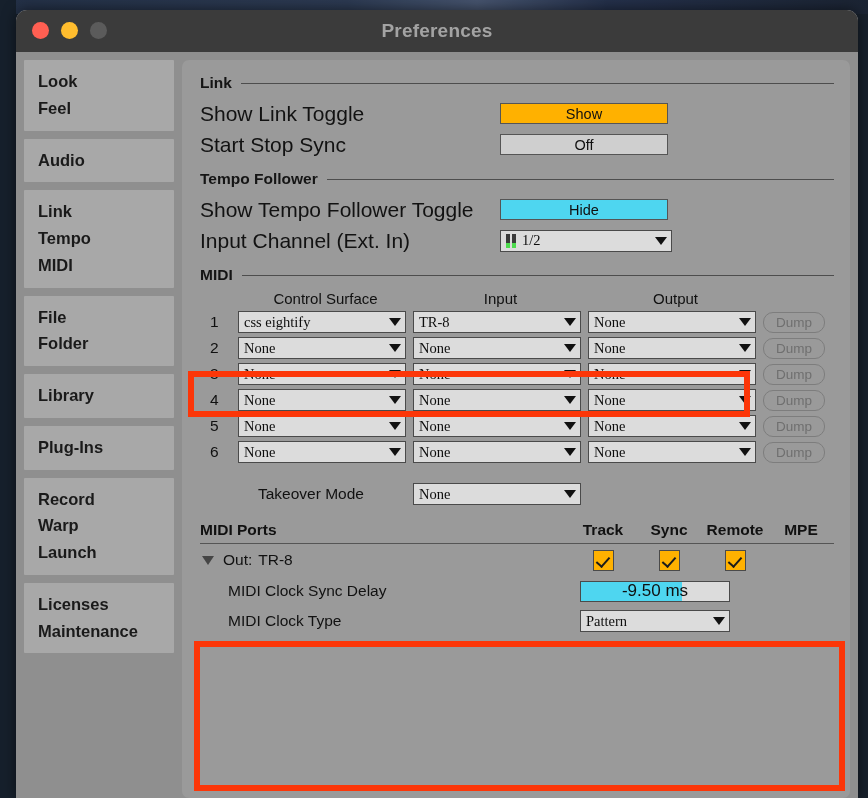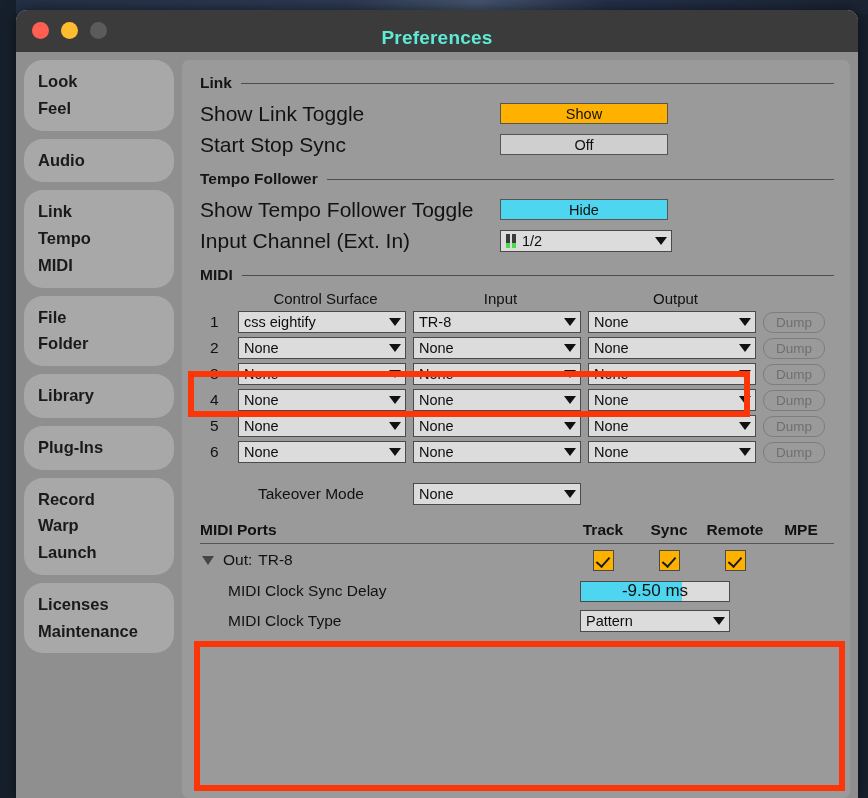--- a/index.html
+++ b/index.html
@@ -52,23 +52,23 @@
     top: 12px;
     display: flex;
     gap: 12px;
   }
   .dot { width: 17px; height: 17px; border-radius: 50%; }
   .dot.red { background: #ff5f52; }
   .dot.yellow { background: #ffbd2e; }
   .dot.gray { background: #5b5b5b; }
   .win-title {
     position: absolute;
-    left: 0; right: 0; top: 17px;
+    left: 0; right: 0; top: 10px;
     text-align: center;
-    color: #5eead4;
+    color: #a3a3a3;
     font-size: 19px;
     font-weight: bold;
     letter-spacing: .2px;
   }
 
   .body-area {
     position: relative;
     height: 746px;
     background: #8f8f8f;
     padding: 0;
@@ -77,21 +77,21 @@
   
   .sidebar {
     position: absolute;
     left: 8px;
     top: 8px;
     width: 150px;
     bottom: 0;
   }
   .side-group {
     background: #a8a8a8;
-    border-radius: 19px;
+    border-radius: 1px;
     margin-bottom: 8px;
     padding: 8px 4px 9px 0;
   }
   .side-item {
     padding: 2px 0 2px 14px;
     font-size: 16.5px;
     font-weight: bold;
     color: #1a1a1a;
     line-height: 1.38;
     cursor: default;
@@ -162,20 +162,21 @@
     border: 1px solid #4a4a4a;
     background: #dcdcdc;
     display: flex;
     align-items: center;
     padding: 0 4px 0 5px;
     box-sizing: border-box;
     font-size: 14.5px;
     color: #0d0d0d;
     cursor: pointer;
     position: relative;
+    font-family: Liberation Serif, serif;
   }
   .dd .txt { flex: 1; overflow: hidden; white-space: nowrap; }
   .dd .caret {
     width: 0; height: 0;
     border-left: 6px solid transparent;
     border-right: 6px solid transparent;
     border-top: 8px solid #111;
     margin-left: 4px;
   }
   .meter-ico {

